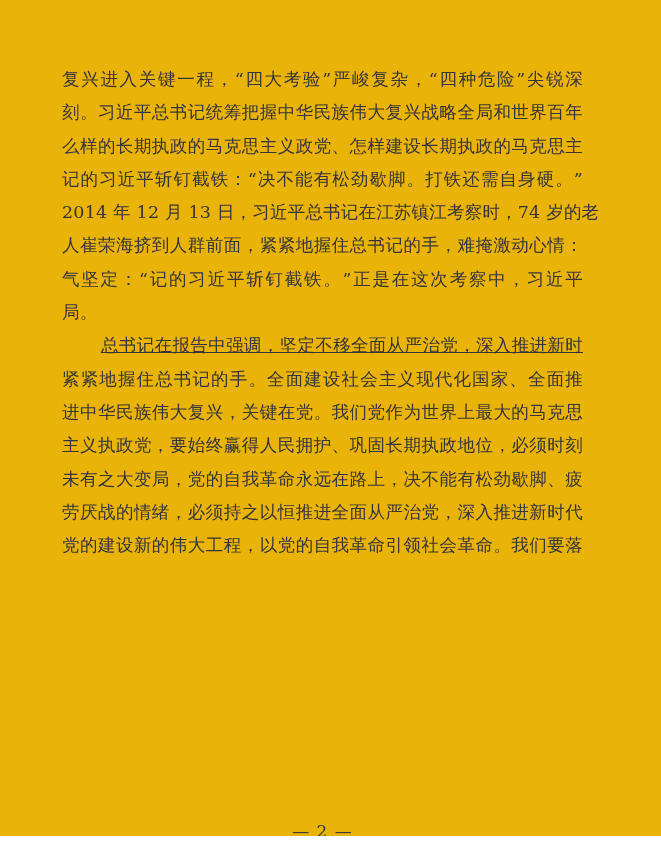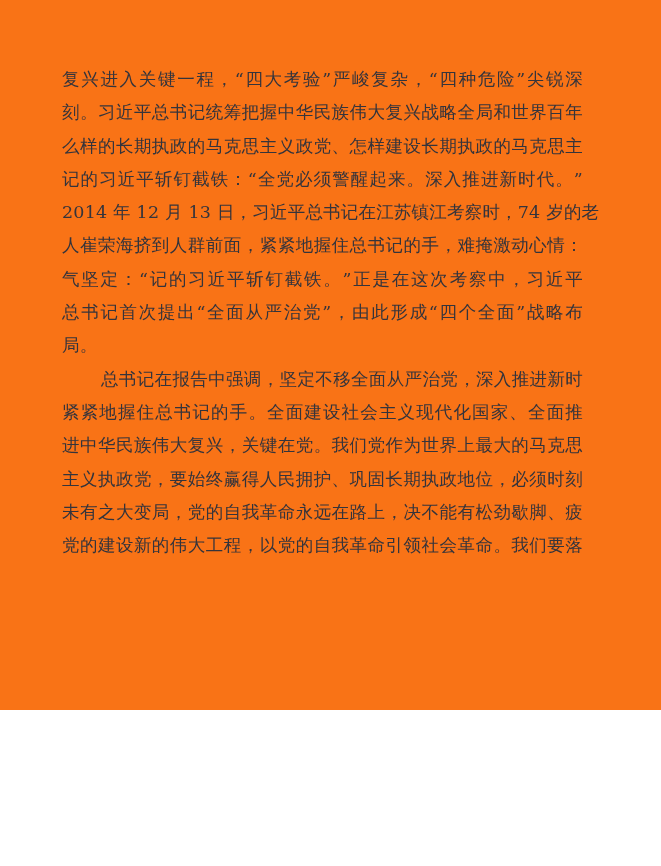--- a/index.html
+++ b/index.html
@@ -4,22 +4,22 @@
 <style>
   * { margin: 0; padding: 0; box-sizing: border-box; }
   html, body {
     width: 661px;
     background: #ffffff;
     font-family: "DejaVu Serif", "Liberation Serif", serif;
   }
   .page {
     position: relative;
     width: 661px;
-    height: 710px;
-    background: #f97316;
+    height: 836px;
+    background: #eab308;
     overflow: hidden;
   }
   .text-block {
     position: absolute;
     left: 62px;
     top: 63px;
     width: 521px;
     color: #34343c;
     font-size: 17.5px;
     line-height: 33.3px;
@@ -30,21 +30,21 @@
     text-align: justify;
     text-align-last: justify;
     white-space: nowrap;
     letter-spacing: 0.2px;
   }
   .line.end {
     text-align-last: left;
     white-space: normal;
   }
   .line.indent-sm { text-indent: 28px; }
-  .line.indent    { text-indent: 39px; }
+  .line.indent    { text-indent: 39px; text-decoration: underline; }
   .footer {
     position: absolute;
     left: 62px;
     top: 820px;
     width: 521px;
     text-align: center;
     color: #34343c;
     font-size: 17px;
     line-height: 22px;
     letter-spacing: 1px;
@@ -56,34 +56,34 @@
 <div class="page">
   <div class="text-block">
 
     <div class="para">
       <span class="line">复兴进入关键一程，“四大考验”严峻复杂，“四种危险”尖锐深</span>
       <span class="line">刻。习近平总书记统筹把握中华民族伟大复兴战略全局和世界百年</span>
       <span class="line">么样的长期执政的马克思主义政党、怎样建设长期执政的马克思主</span>
     </div>
 
     <div class="para">
-      <span class="line">记的习近平斩钉截铁：“全党必须警醒起来。深入推进新时代。”</span>
+      <span class="line">记的习近平斩钉截铁：“决不能有松劲歇脚。打铁还需自身硬。”</span>
       <span class="line">2014 年 12 月 13 日，习近平总书记在江苏镇江考察时，74 岁的老</span>
       <span class="line">人崔荣海挤到人群前面，紧紧地握住总书记的手，难掩激动心情：</span>
       <span class="line">气坚定：“记的习近平斩钉截铁。”正是在这次考察中，习近平</span>
-      <span class="line">总书记首次提出“全面从严治党”，由此形成“四个全面”战略布</span>
       <span class="line end">局。</span>
     </div>
 
     <div class="para">
       <span class="line indent">总书记在报告中强调，坚定不移全面从严治党，深入推进新时</span>
       <span class="line">紧紧地握住总书记的手。全面建设社会主义现代化国家、全面推</span>
       <span class="line">进中华民族伟大复兴，关键在党。我们党作为世界上最大的马克思</span>
       <span class="line">主义执政党，要始终赢得人民拥护、巩固长期执政地位，必须时刻</span>
       <span class="line">未有之大变局，党的自我革命永远在路上，决不能有松劲歇脚、疲</span>
+      <span class="line">劳厌战的情绪，必须持之以恒推进全面从严治党，深入推进新时代</span>
       <span class="line">党的建设新的伟大工程，以党的自我革命引领社会革命。我们要落</span>
     </div>
 
   </div>
 
   <div class="footer">
     <span>— 2 —</span>
   </div>
 </div>
 

